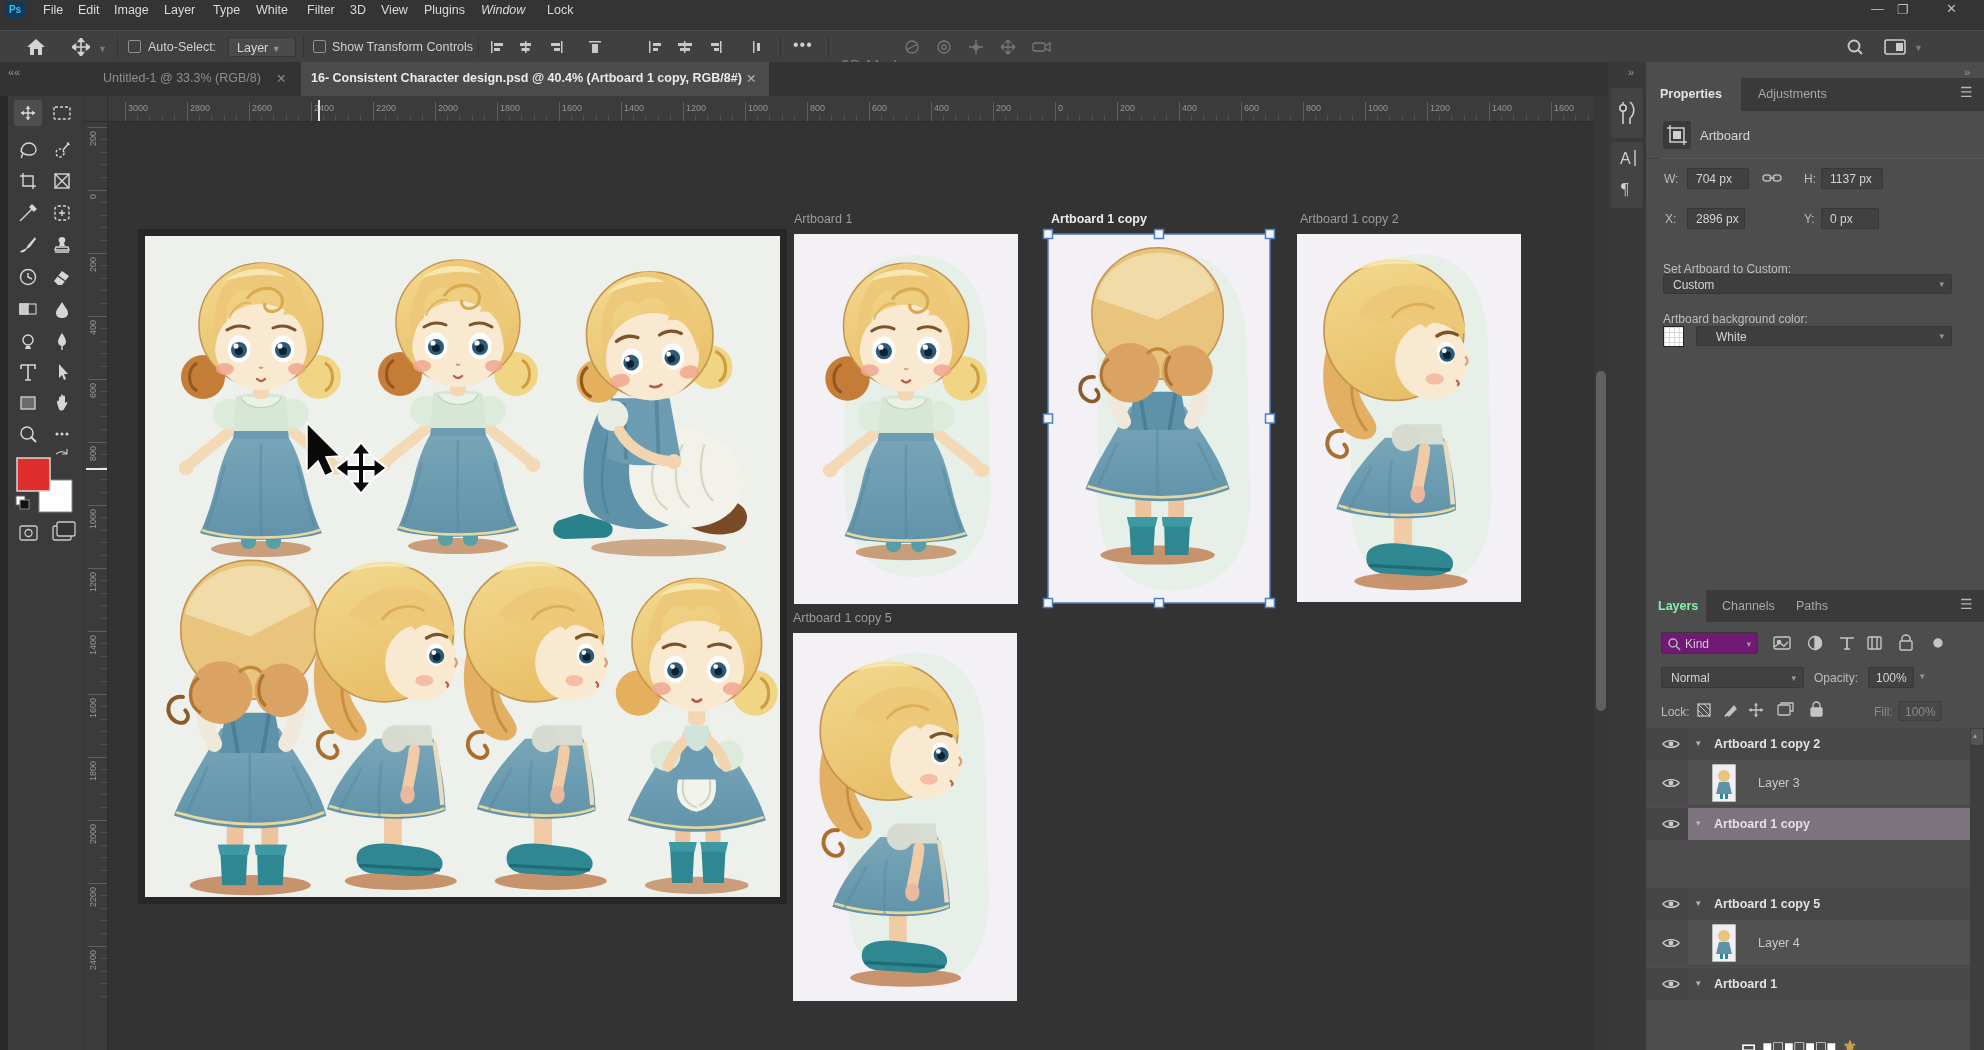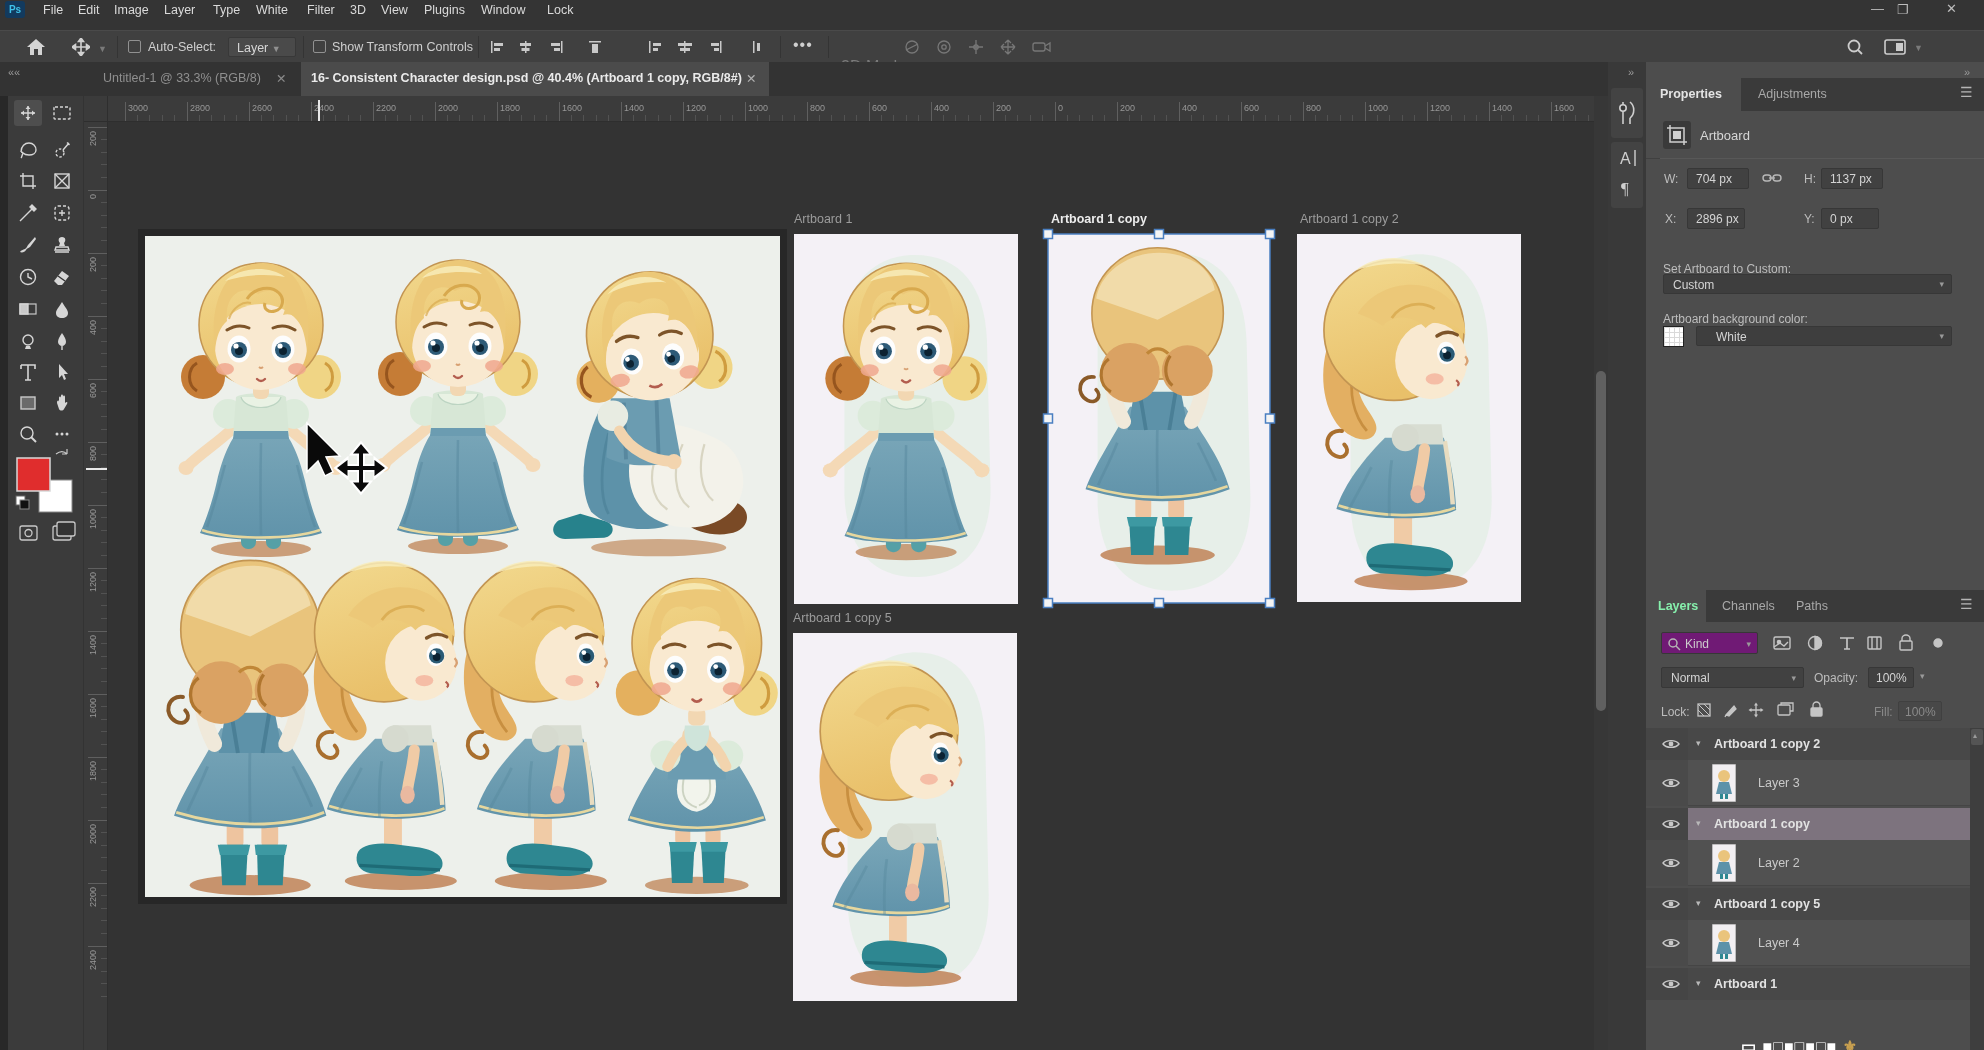--- a/index.html
+++ b/index.html
@@ -53,21 +53,21 @@
   <span class="mi" style="left:43px;">File</span>
   <span class="mi" style="left:78px;">Edit</span>
   <span class="mi" style="left:114px;">Image</span>
   <span class="mi" style="left:164px;">Layer</span>
   <span class="mi" style="left:213px;">Type</span>
   <span class="mi" style="left:256px;">White</span>
   <span class="mi" style="left:307px;">Filter</span>
   <span class="mi" style="left:350px;">3D</span>
   <span class="mi" style="left:381px;">View</span>
   <span class="mi" style="left:424px;">Plugins</span>
-  <span class="mi" style="left:481px;">Window</span>
+  <span class="mi" style="left:481px;font-style:italic;">Window</span>
   <span class="mi" style="left:547px;">Lock</span>
   <span class="winctl" style="left:1871px;top:1px;">—</span>
   <span class="winctl" style="left:1897px;top:2px;">❐</span>
   <span class="winctl" style="left:1946px;top:1px;">✕</span>
 </div>
 
 <div class="abs" id="optbar">
   <svg class="abs" style="left:26px;top:7px;" width="20" height="18" viewBox="0 0 20 18">
     <path d="M10 1 L19 9 L16 9 L16 17 L12 17 L12 11 L8 11 L8 17 L4 17 L4 9 L1 9 Z" fill="#d4d4d4"></path>
   </svg>
@@ -916,36 +916,20 @@
     </div>
   <div style="position:absolute;left:0px;top:746px;width:324px;height:32px;background:#454545;">
       <svg style="position:absolute;left:16px;top:10px;" width="18" height="12" viewBox="0 0 18 12">
       <path d="M1 6 C4 1.5 14 1.5 17 6 C14 10.5 4 10.5 1 6 Z" fill="none" stroke="#c9c9c9" stroke-width="1.4"></path>
       <circle cx="9" cy="6" r="2.4" fill="#c9c9c9"></circle>
       </svg>
       <div style="position:absolute;left:42px;top:0px;width:282px;height:32px;background:#7d737e;"></div>
       <span style="position:absolute;left:50px;top:10px;color:#b9b9b9;font-size:9px;">▾</span>
       <span style="position:absolute;left:68px;top:9px;color:#e2e2e2;font-size:12.5px;font-weight:bold;">Artboard 1 copy</span>
     </div>
-  <div style="position:absolute;left:0px;top:778px;width:324px;height:46px;background:#4a4a4a;">
-      <svg style="position:absolute;left:16px;top:17px;" width="18" height="12" viewBox="0 0 18 12">
-      <path d="M1 6 C4 1.5 14 1.5 17 6 C14 10.5 4 10.5 1 6 Z" fill="none" stroke="#c9c9c9" stroke-width="1.4"></path>
-      <circle cx="9" cy="6" r="2.4" fill="#c9c9c9"></circle>
-      </svg>
-      <div style="position:absolute;left:42px;top:0px;width:282px;height:45px;background:#515151;"></div>
-      <svg style="position:absolute;left:66px;top:4px;" width="24" height="38" viewBox="0 0 24 38">
-      <rect x="0" y="0" width="24" height="38" fill="#f2eff2" stroke="#888" stroke-width="1"></rect>
-      <circle cx="12" cy="12" r="6" fill="#eac47c"></circle>
-      <path d="M7 18 L17 18 L20 30 L4 30 Z" fill="#5d92a9"></path>
-      <rect x="8" y="30" width="3" height="5" fill="#2e8791"></rect>
-        <rect x="13" y="30" width="3" height="5" fill="#2e8791"></rect>
-    </svg>
-      <span style="position:absolute;left:112px;top:16px;color:#c9c9c9;font-size:12.5px;">Layer 2</span>
-      <div style="position:absolute;left:42px;top:45px;width:282px;height:1px;background:#454545;"></div>
-    </div>
   <div style="position:absolute;left:0px;top:826px;width:324px;height:32px;background:#454545;">
       <svg style="position:absolute;left:16px;top:10px;" width="18" height="12" viewBox="0 0 18 12">
       <path d="M1 6 C4 1.5 14 1.5 17 6 C14 10.5 4 10.5 1 6 Z" fill="none" stroke="#c9c9c9" stroke-width="1.4"></path>
       <circle cx="9" cy="6" r="2.4" fill="#c9c9c9"></circle>
       </svg>
       <div style="position:absolute;left:42px;top:0px;width:282px;height:32px;background:#484848;"></div>
       <span style="position:absolute;left:50px;top:10px;color:#b9b9b9;font-size:9px;">▾</span>
       <span style="position:absolute;left:68px;top:9px;color:#e2e2e2;font-size:12.5px;font-weight:bold;">Artboard 1 copy 5</span>
     </div>
   <div style="position:absolute;left:0px;top:858px;width:324px;height:46px;background:#4a4a4a;">

